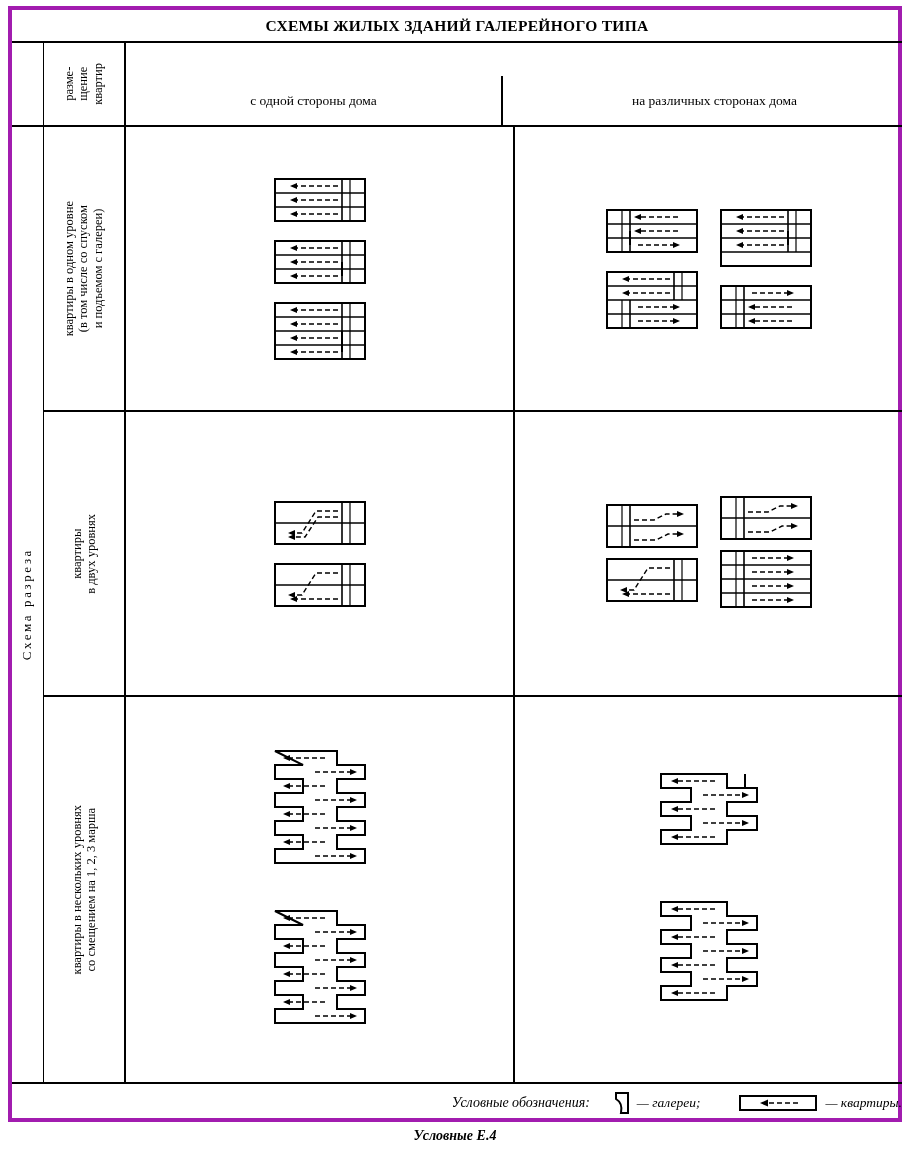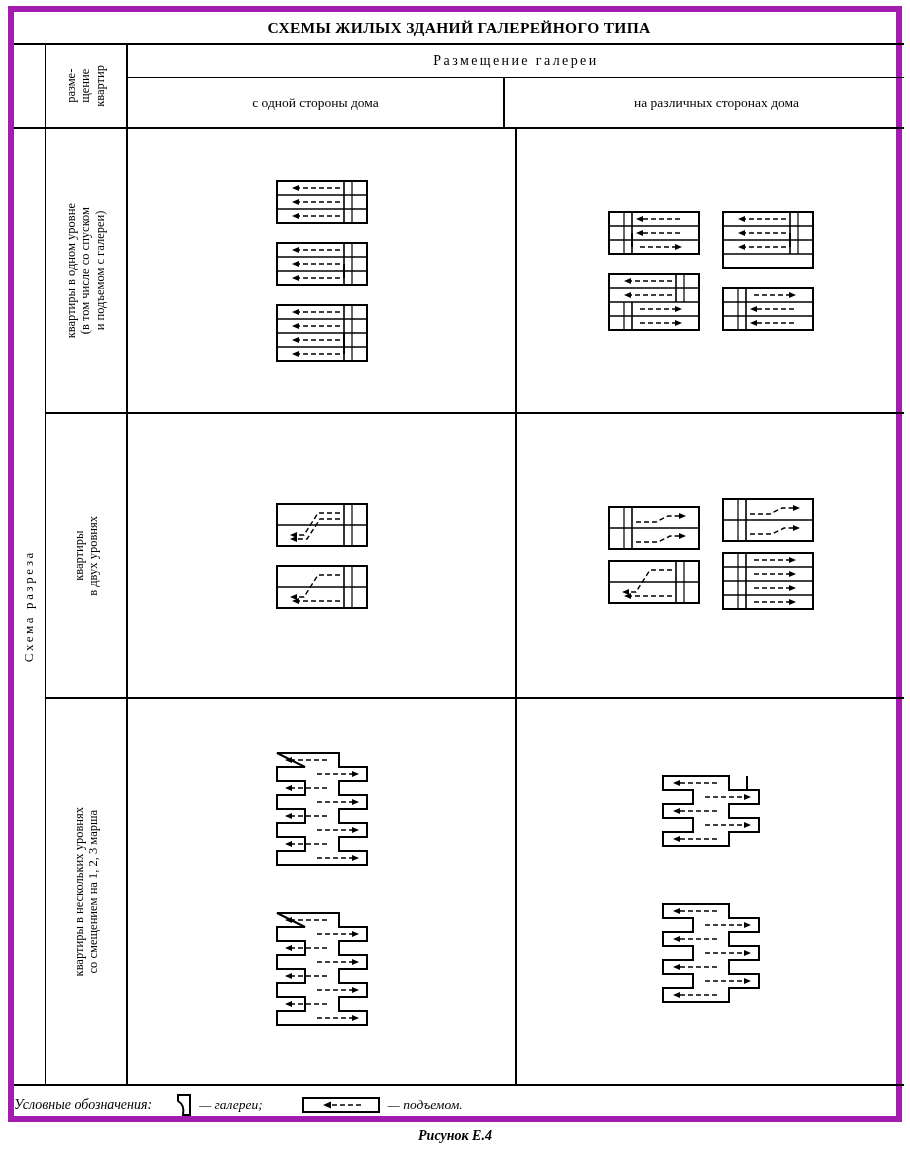--- a/index.html
+++ b/index.html
@@ -19,21 +19,21 @@
     width: 910px;
     height: 1157px;
     box-sizing: border-box;
   }
   .table-outer {
     position: absolute;
     left: 8px;
     top: 6px;
     width: 894px;
     height: 1116px;
-    border: 6px solid #a21caf;
+    border: 4px solid #a21caf;
     box-sizing: border-box;
   }
   
   .title-row {
     position: absolute;
     left: 0; top: 0;
     width: 890px;
     height: 33px;
     border-bottom: 2px solid #000;
     box-sizing: border-box;
@@ -193,21 +193,21 @@
   svg { display: block; }
 
   
   .legend {
     position: absolute;
     left: 0; top: 1074px;
     width: 890px;
     height: 38px;
     display: flex;
     align-items: center;
-    justify-content: flex-start;
+    justify-content: flex-end;
     gap: 10px;
     box-sizing: border-box;
   }
   .legend-title {
     font-style: italic;
     font-size: 14px;
     margin-right: 14px;
   }
   .legend-item {
     display: flex;
@@ -239,21 +239,20 @@
     </div>
 
     <div class="hdr-band">
       <div class="hdr-col1"></div>
       <div class="hdr-col2">
         <div class="vert-text">разме-
 щение
 квартир</div>
       </div>
       <div class="hdr-right">
-        <div class="hdr-placement">Размещение галереи</div>
         <div class="hdr-sub">
           <div class="hdr-sub-cell first">с одной стороны дома</div>
           <div class="hdr-sub-cell">на различных сторонах дома</div>
         </div>
       </div>
     </div>
 
     <div class="body-band">
 
       <div class="side-col">
@@ -638,20 +637,20 @@
       </div>
 
       <div class="legend-gap"></div>
 
       <div class="legend-item">
         <svg width="80" height="22" viewBox="0 0 80 22">
           <rect x="2" y="4" width="76" height="14" fill="none" stroke="#000" stroke-width="2"></rect>
           <line x1="60" y1="11" x2="28" y2="11" stroke="#000" stroke-width="1.4" stroke-dasharray="5 3"></line>
           <polygon points="22,11 30,7.5 30,14.5" fill="#000"></polygon>
         </svg>
-        <span>— подъемом.</span>
+        <span>— квартиры.</span>
       </div>
     </div>
 
   </div>
 
-  <div class="caption">Рисунок Е.4</div>
+  <div class="caption">Условные Е.4</div>
 </div>
 
 </body></html>

